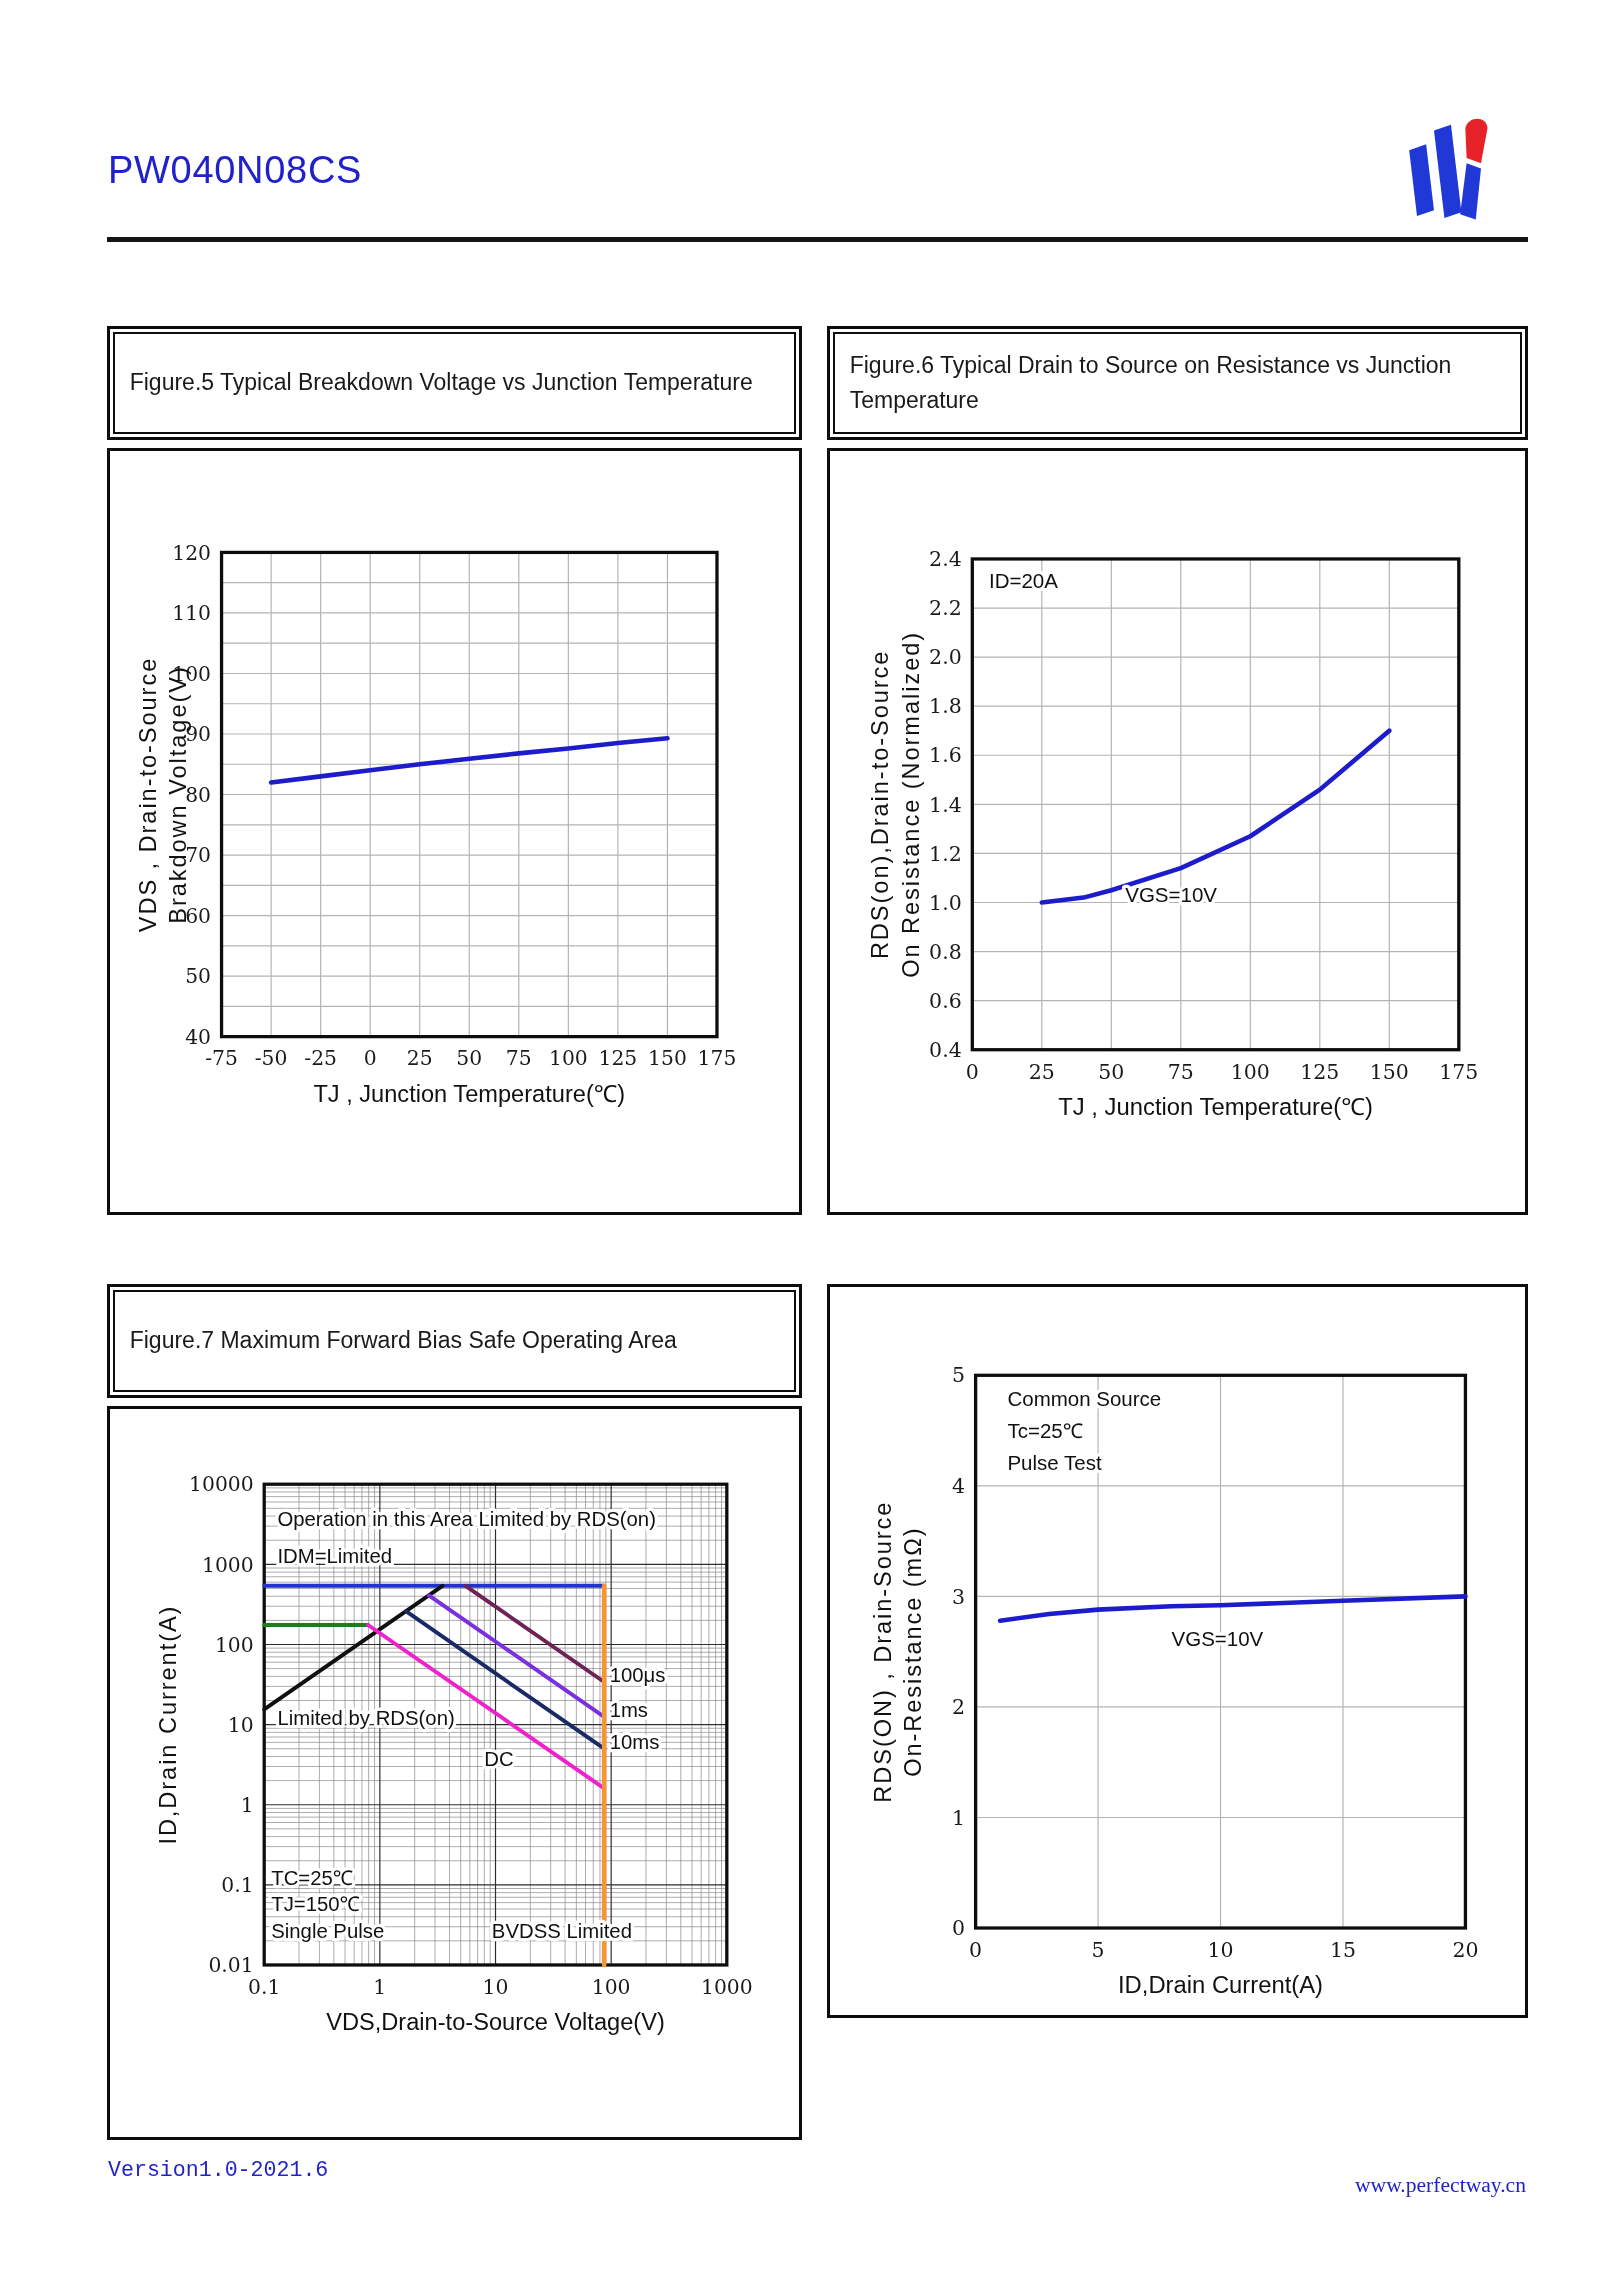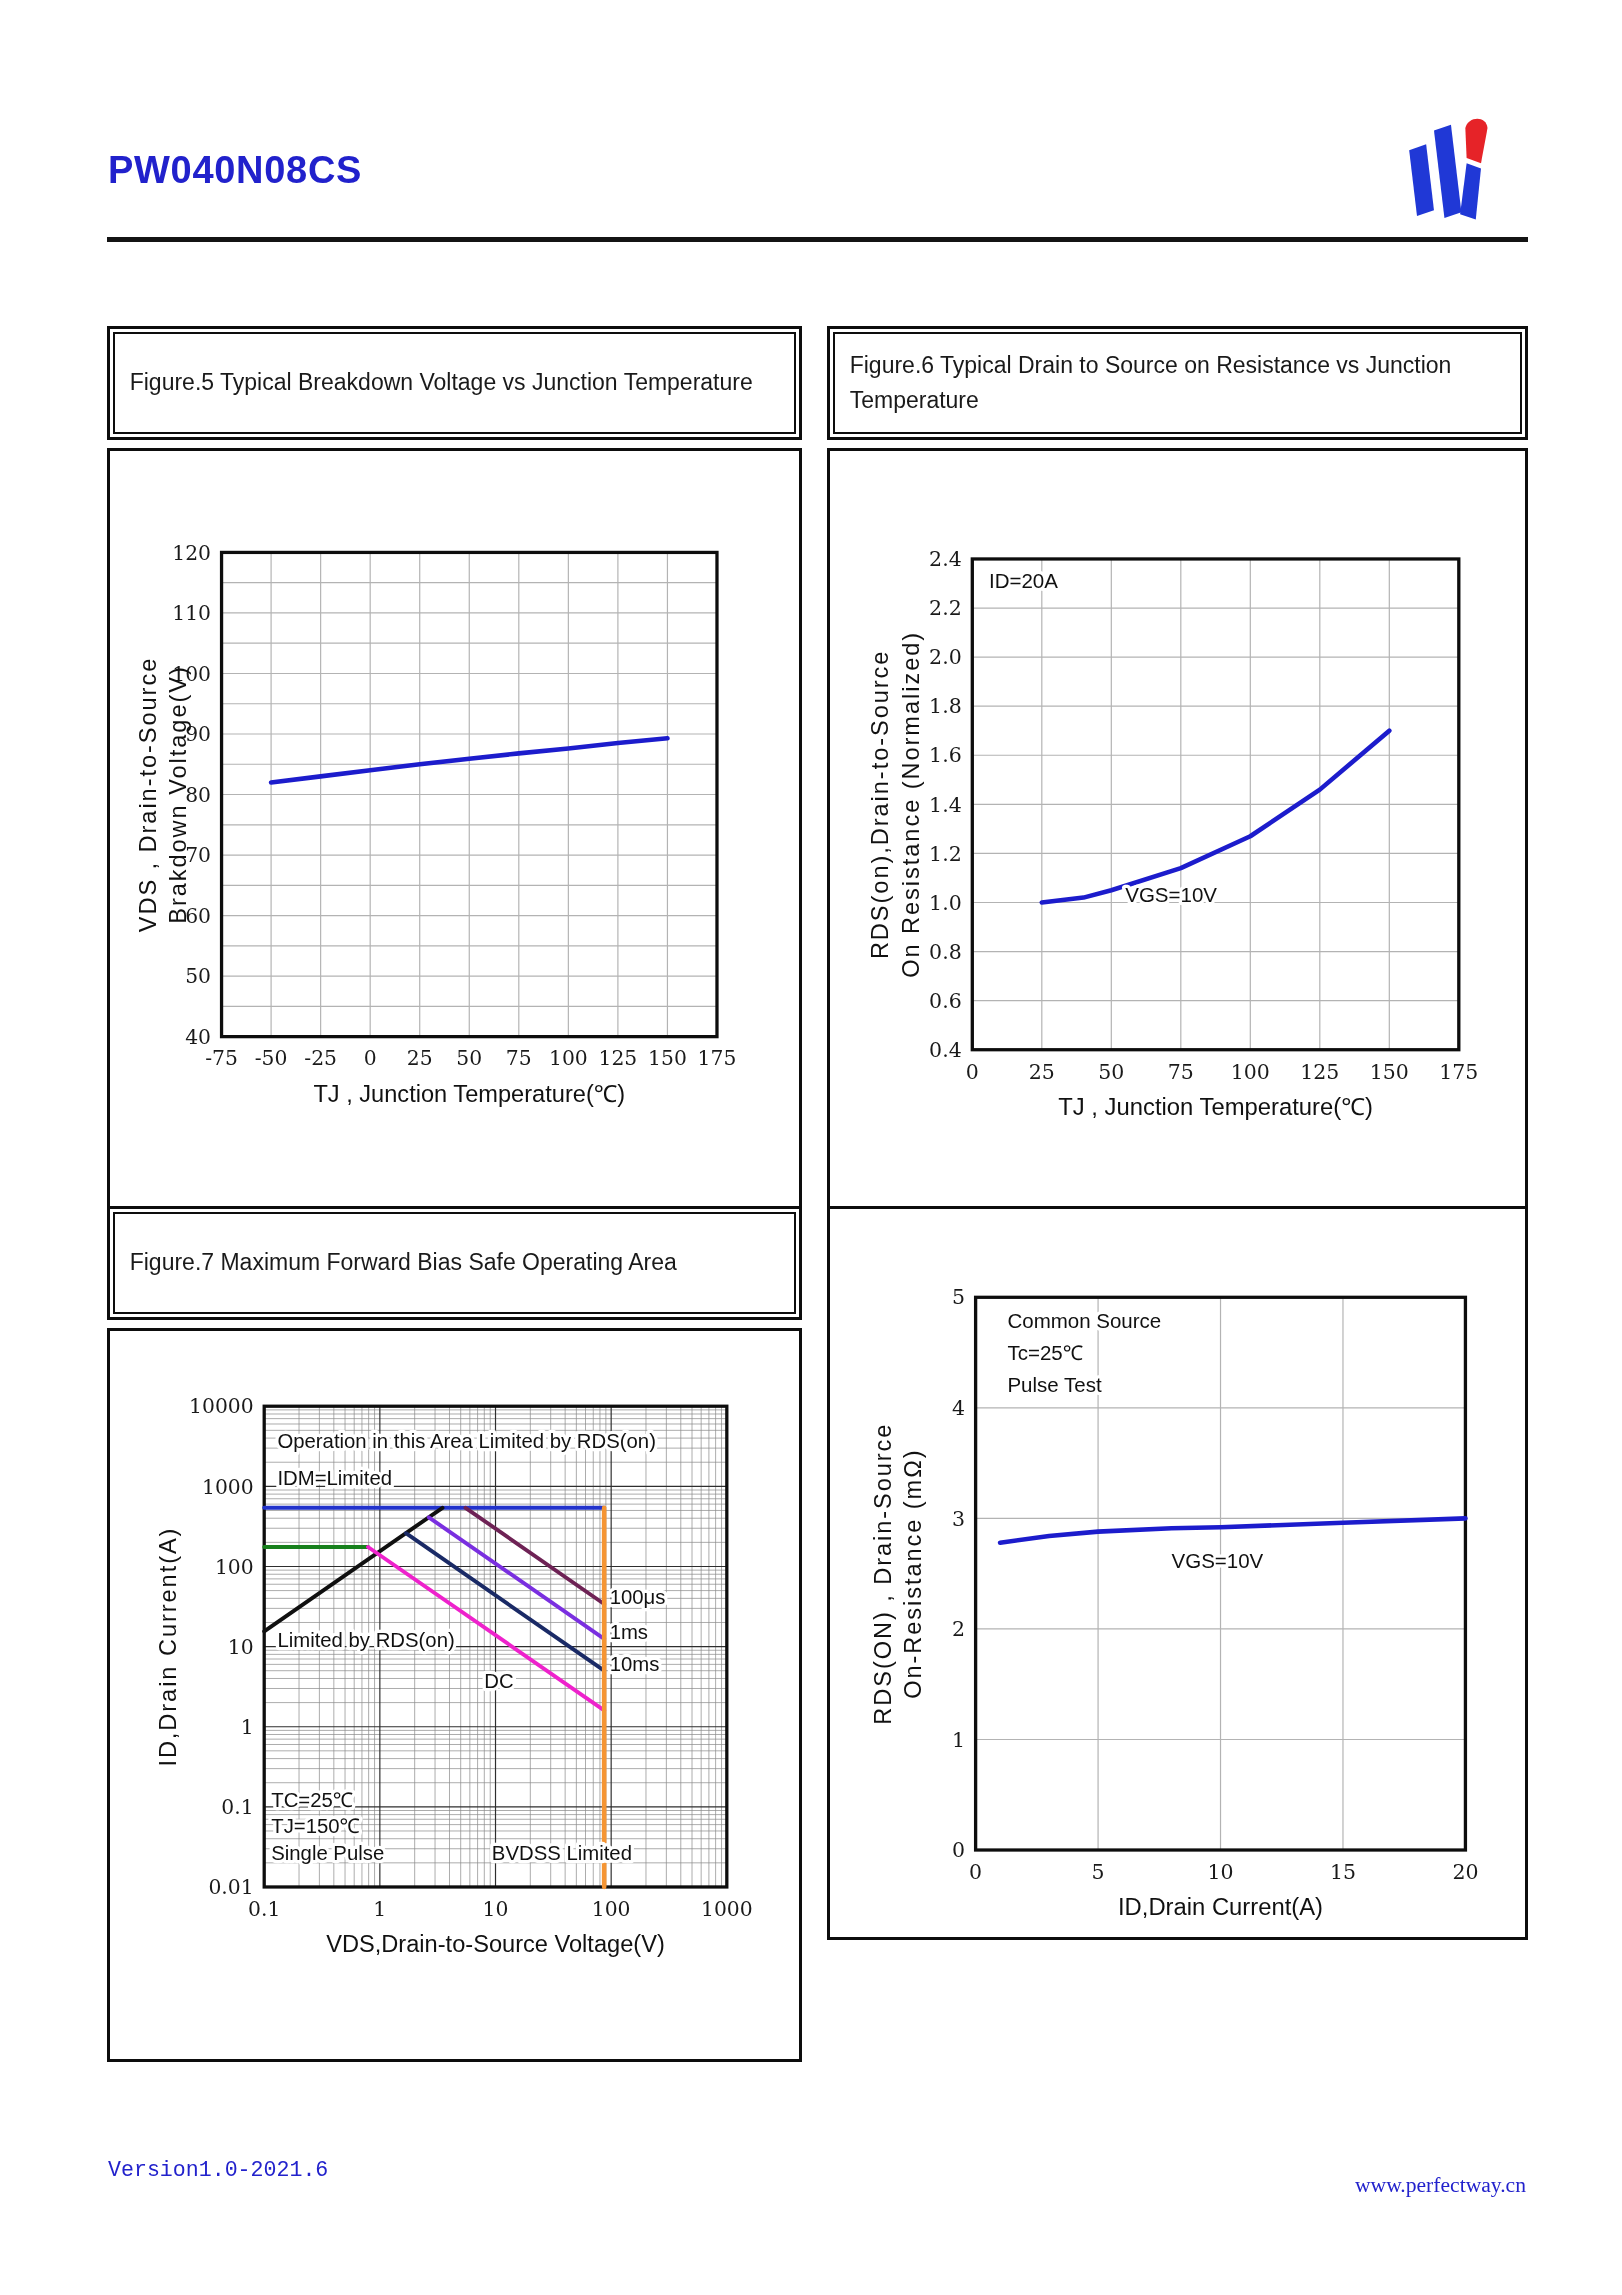--- a/index.html
+++ b/index.html
@@ -1,24 +1,24 @@
 <!DOCTYPE html>
 <html style="font-size:10.5px"><head>
 <meta charset="utf-8">
 <style>
   html,body{margin:0;padding:0;background:#ffffff;}
   .page{position:relative;width:1623px;height:2295px;background:#ffffff;overflow:hidden;
         font-family:"Liberation Sans",sans-serif;color:#111;}
-  .part-title{position:absolute;left:108px;top:149px;margin:0;font-size:38px;font-weight:bold;
+  .part-title{position:absolute;left:108px;top:149px;margin:0;font-size:38px;font-weight:normal;
               color:#2121cc;letter-spacing:0.7px;}
   .logo{position:absolute;left:1400px;top:111px;width:98px;height:111px;}
   .rule{position:absolute;left:107px;top:237px;width:1421px;height:4.6px;background:#141414;}
   .grid-row{position:absolute;left:107px;width:1421px;display:flex;gap:25px;}
   #grid1{top:326px;}
-  #grid2{top:1206px;}
+  #grid2{top:1284px;}
   .panel{display:flex;flex-direction:column;gap:7.9px;}
   .panel.left{flex:0 0 695px;text-align:right;}
   .panel.right{flex:1;}
   .title-box{border:3.3px solid #0d0d0d;padding:3.3px;background:#fff;}
   .title-inner{border:2px solid #0d0d0d;min-height:90px;display:flex;align-items:center;
                padding:3.9px 14.4px;font-size:23px;line-height:1.55;color:#1a1a1a;}
   .chart-box{border:3.3px solid #0d0d0d;background:#fff;}
   .chart-box.tall{height:761px;}
   .chart-box.short{height:728px;}
   .chart-box svg{display:block;width:100%;height:100%;}

